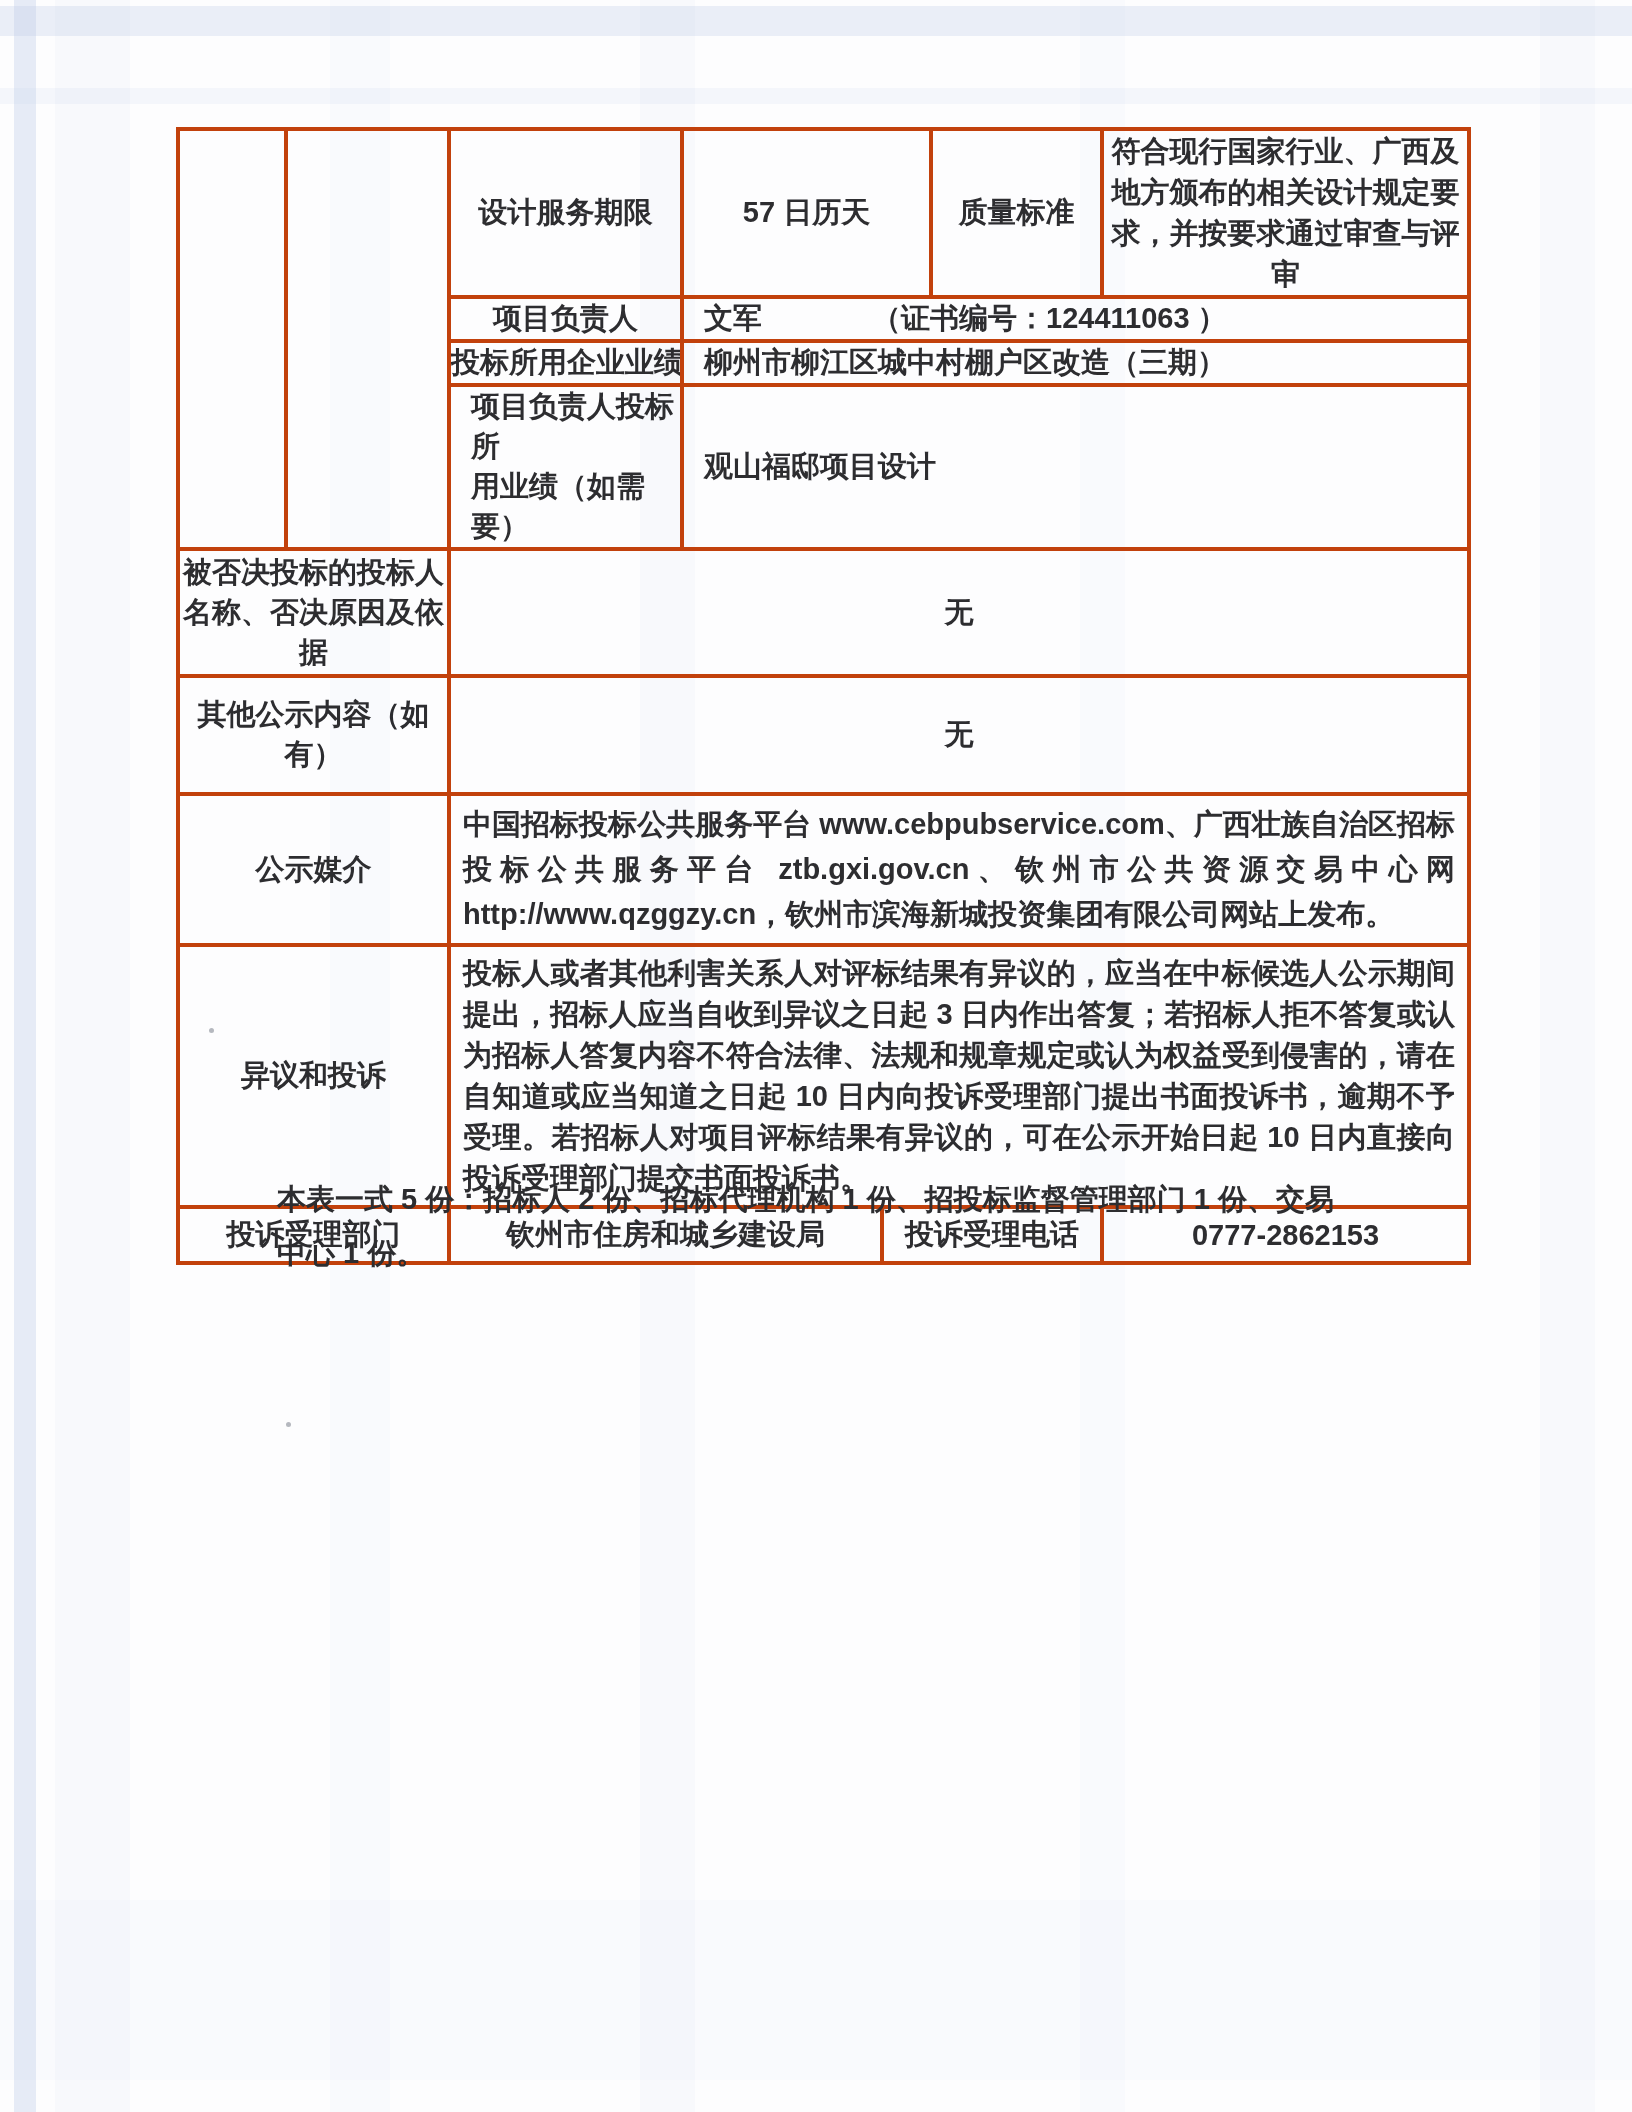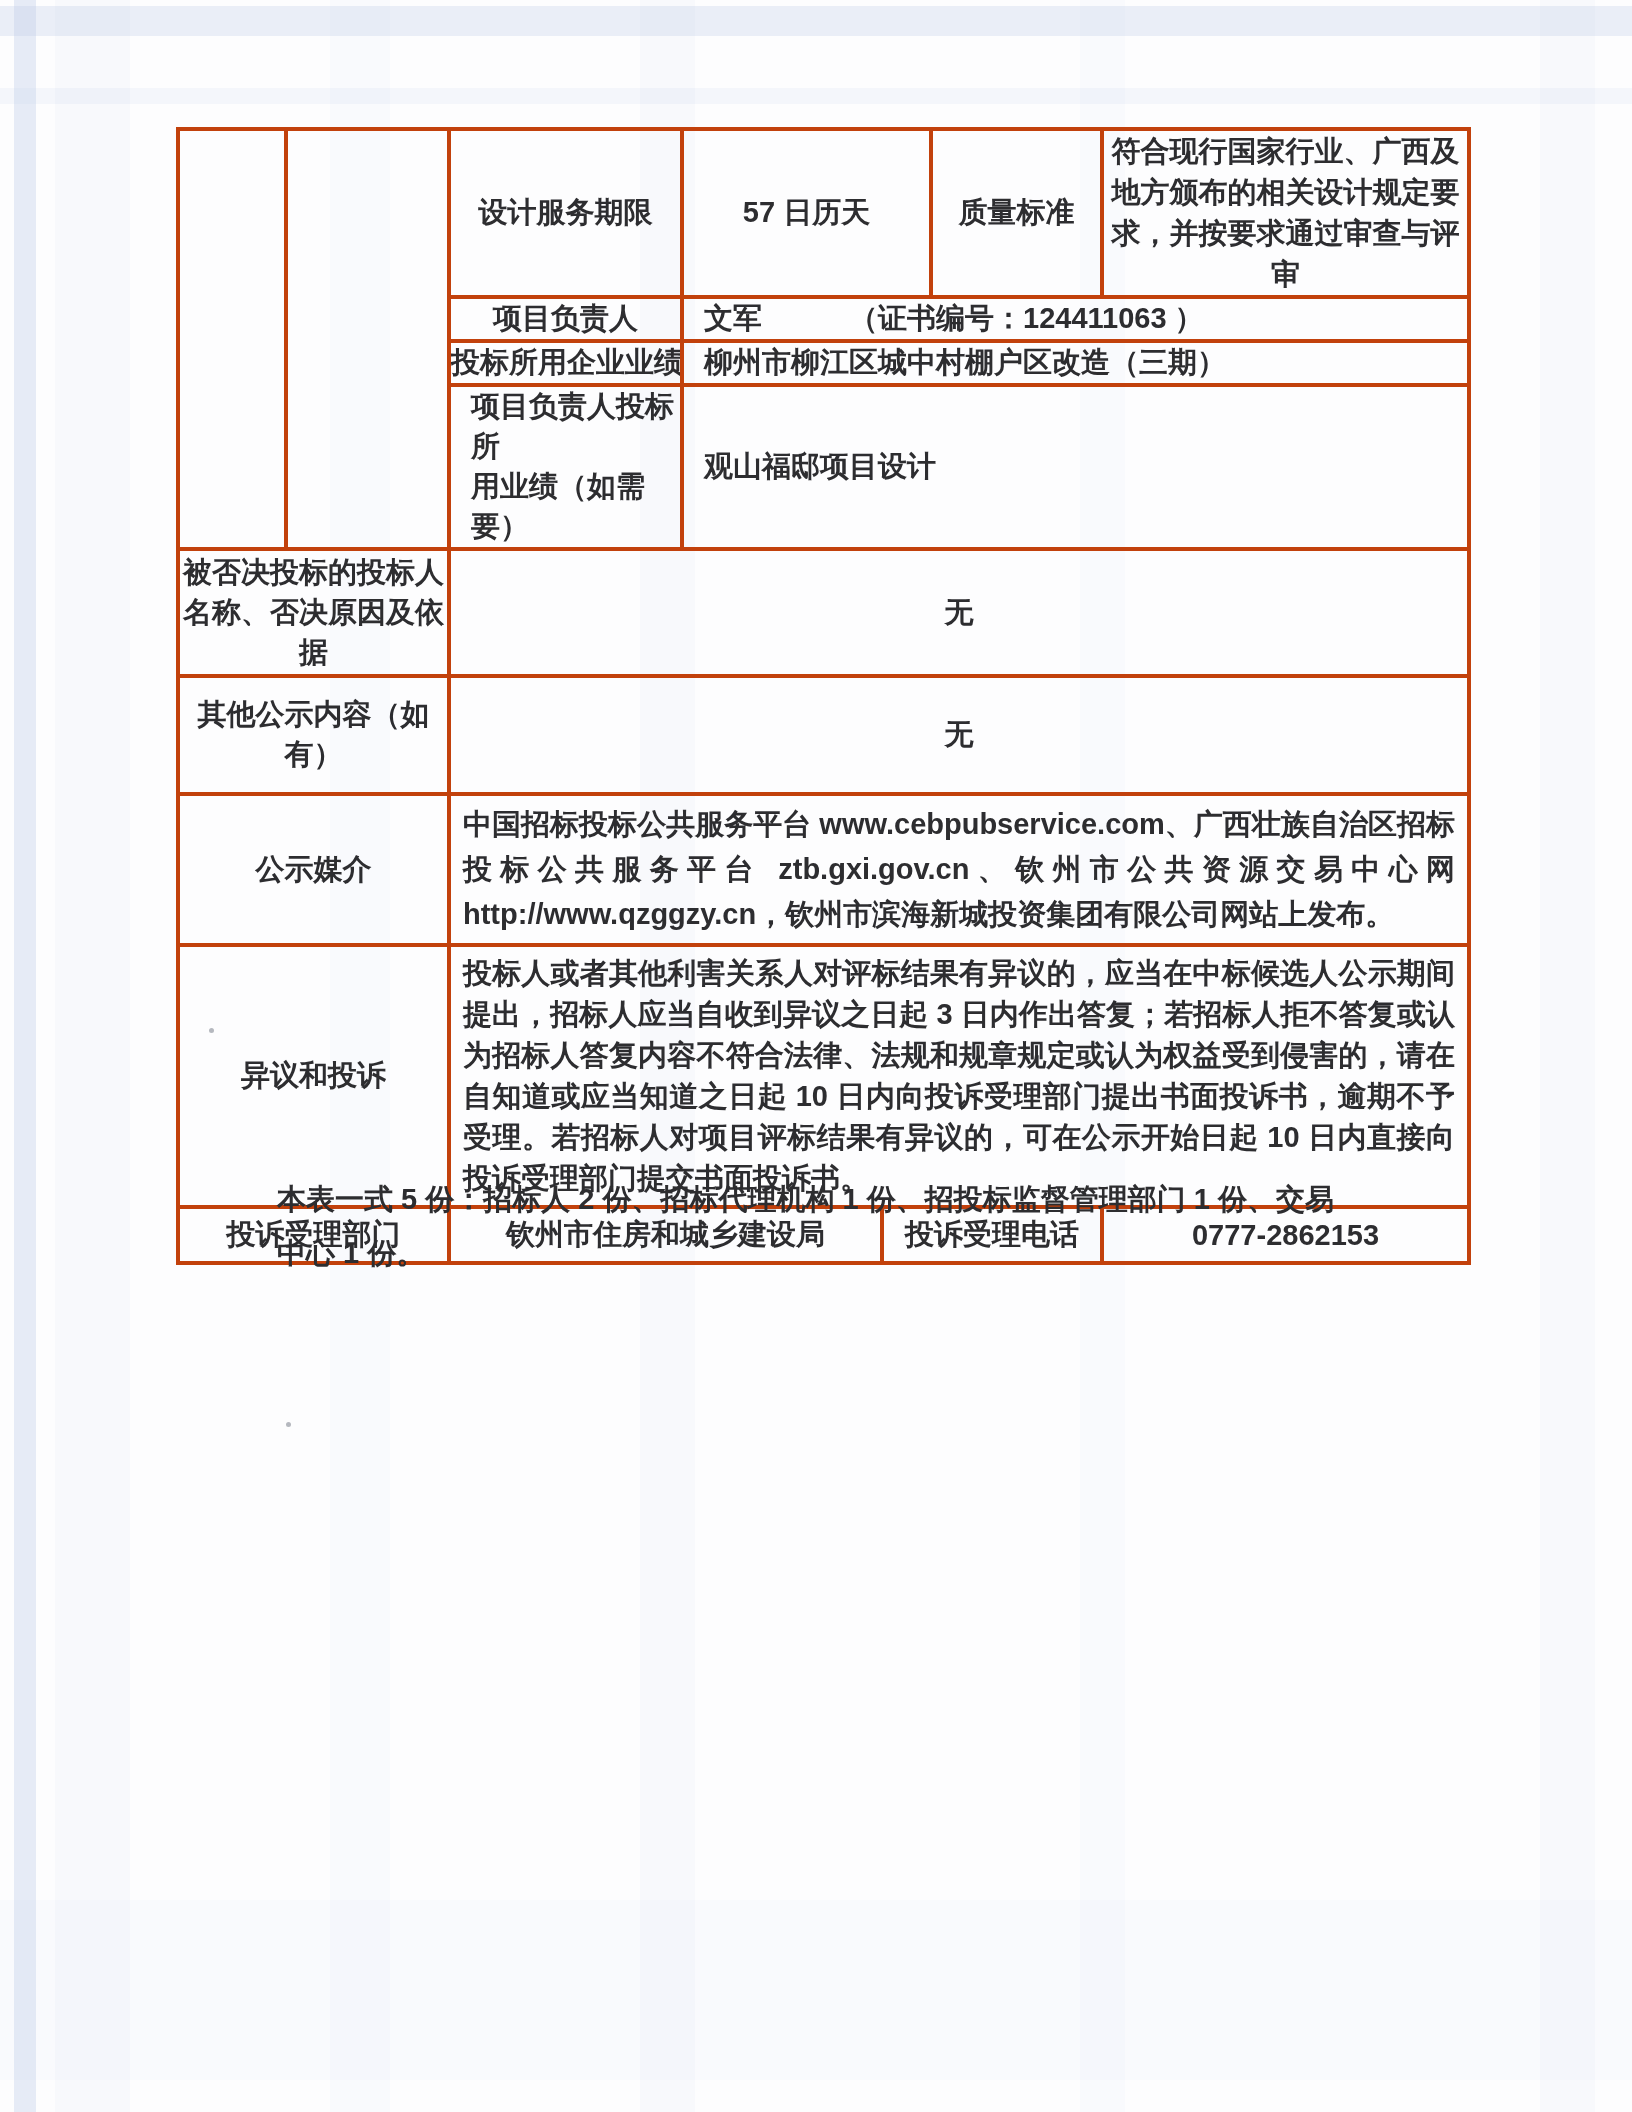--- a/index.html
+++ b/index.html
@@ -28,21 +28,21 @@
   tr.rG{height:136px;} tr.rH{height:249px;} tr.rI{height:56px;}
 
   .c{text-align:center;}
   .nw{white-space:nowrap;}
   .pre{white-space:pre-line;}
   .lpad{padding-left:20px;padding-right:6px;text-align:left;}
   .quality-text{text-align:center;line-height:41px;padding:0 6px;}
   .para{text-align:justify;padding:6px 12px;line-height:45px;margin-top:46px;}
   .para-tight{text-align:justify;padding:6px 12px;line-height:41px;}
   .leader-val{padding-left:20px;white-space:nowrap;}
-  .leader-val .cert{margin-left:87px;}
+  .leader-val .cert{margin-left:110px;}
 
   .note{
     position:absolute;left:277px;top:1172px;width:1082px;
     font-size:29px;font-weight:600;line-height:54px;text-align:left;
   }
 </style>
 </head>
 <body>
 
 <div class="artifact" style="left:0;top:6px;width:1632px;height:30px;opacity:.28;"></div>

